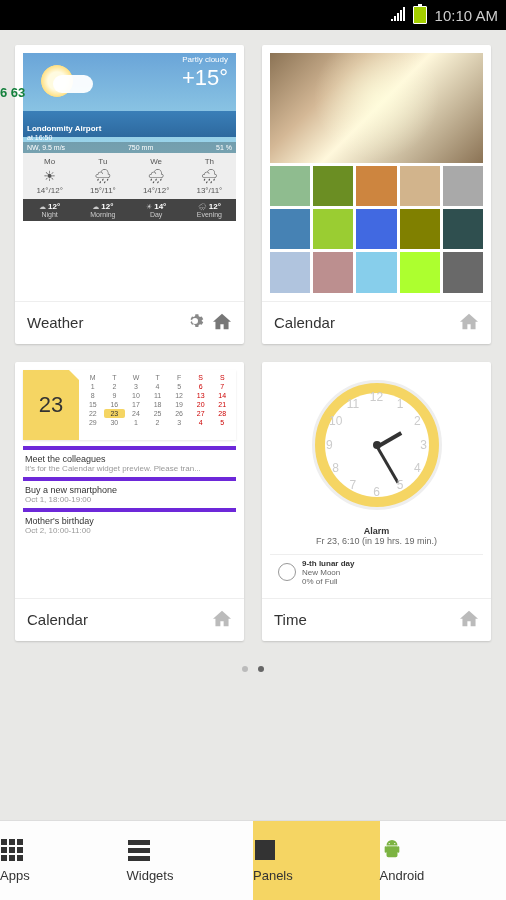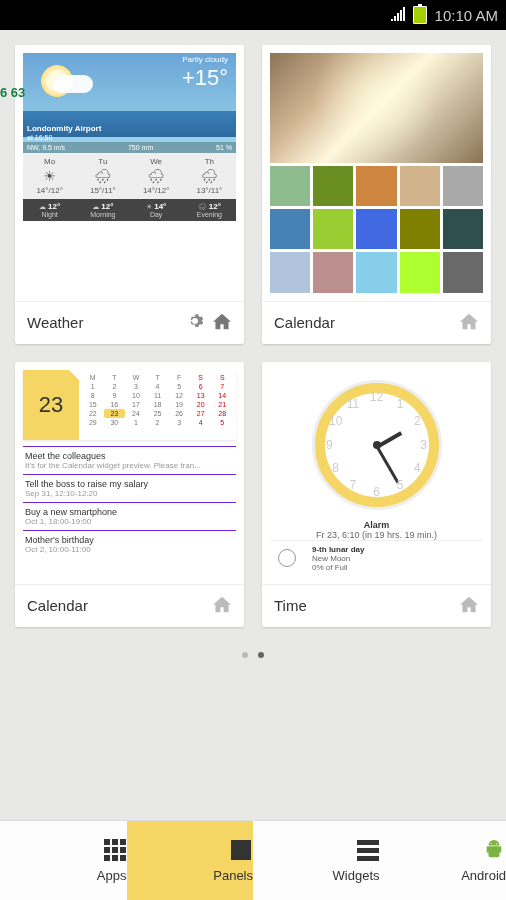--- a/index.html
+++ b/index.html
@@ -50,42 +50,42 @@
 
 .cal-top { display: flex; background: #fff; box-shadow: 0 1px 2px rgba(0,0,0,0.1); }
 .cal-date { width: 56px; height: 70px; background: #f5d563; display: flex; align-items: center; justify-content: center; font-size: 22px; color: #333; position: relative; }
 .cal-date::before { content: ''; position: absolute; top: 0; right: 0; border-style: solid; border-width: 0 10px 10px 0; border-color: transparent #fff transparent transparent; }
 .cal-table { flex: 1; font-size: 7px; padding: 3px; }
 .cal-row { display: flex; }
 .cal-cell { flex: 1; text-align: center; padding: 1px; color: #777; }
 .cal-cell.sat { color: #c00; }
 .cal-cell.today { background: #f5d563; color: #333; border-radius: 2px; }
 .cal-events { margin-top: 6px; }
-.cal-event { padding: 4px 2px; border-top: 1px solid #6d28d9; font-size: 9px; color: #333; }
+.cal-event { padding: 4px 2px; border-top: 4px solid #6d28d9; font-size: 9px; color: #333; }
 .cal-event .sub { color: #999; font-size: 8px; }
 
 
 .clock-wrap { display: flex; align-items: center; justify-content: center; padding: 10px 0; }
 .clock { width: 130px; height: 130px; border-radius: 50%; background: #f5d563; border: 3px solid #eee; position: relative; }
 .clock-face { position: absolute; inset: 10px; background: #fff; border-radius: 50%; }
 .clock-num { position: absolute; font-size: 12px; color: #ccc; transform: translate(-50%, -50%); }
 .clock-hand { position: absolute; left: 50%; top: 50%; background: #333; transform-origin: 0 50%; }
 .clock-hand.h { width: 28px; height: 4px; transform: rotate(-30deg); }
 .clock-hand.m { width: 42px; height: 3px; transform: rotate(60deg); }
 .clock-center { position: absolute; left: 50%; top: 50%; width: 8px; height: 8px; background: #333; border-radius: 50%; transform: translate(-50%, -50%); }
-.time-info { text-align: center; font-size: 9px; color: #666; margin-top: 0; }
-.lunar { display: flex; align-items: center; gap: 16px; margin-top: 0; padding: 4px 8px; border-top: 1px solid #eee; font-size: 8px; color: #666; }
+.time-info { text-align: center; font-size: 9px; color: #666; margin-top: 6px; }
+.lunar { display: flex; align-items: center; gap: 6px; margin-top: 8px; padding: 4px 8px; border-top: 1px solid #eee; font-size: 8px; color: #666; }
 .moon { width: 18px; height: 18px; border: 1px solid #999; border-radius: 50%; flex-shrink: 0; }
 
 .pager { display: flex; justify-content: center; gap: 10px; padding: 10px 0 16px; }
 .pager .dot { width: 6px; height: 6px; border-radius: 50%; background: #bbb; }
 .pager .dot.active { background: #666; }
 
 .tabbar { position: absolute; bottom: 0; left: 0; right: 0; height: 80px; background: #fdfdfd; display: flex; border-top: 1px solid #ddd; }
-.tab { flex: 1; display: flex; flex-direction: column; align-items: flex-end; justify-content: center; gap: 6px; font-size: 13px; color: #333; }
+.tab { flex: 1; display: flex; flex-direction: column; align-items: flex-start; justify-content: center; gap: 6px; font-size: 13px; color: #333; }
 .tab.active { background: #f5d563; }
 .tab-icon { width: 24px; height: 24px; display: flex; align-items: center; justify-content: center; }
 .grid-icon { display: grid; grid-template-columns: repeat(3, 6px); grid-template-rows: repeat(3, 6px); gap: 2px; }
 .grid-icon div { background: #333; }
 .rows-icon { display: flex; flex-direction: column; gap: 3px; }
 .rows-icon div { width: 22px; height: 5px; background: #333; }
 .square-icon { width: 20px; height: 20px; background: #333; }
 .android-icon { width: 22px; height: 22px; }
 </style>
 </head>
@@ -270,24 +270,20 @@
               <div class="cal-cell">3</div>
               <div class="cal-cell sat">4</div>
               <div class="cal-cell sat">5</div>
             </div>
           </div>
       </div>
       <div class="cal-events">
           <div class="cal-event">
             <div>Meet the colleagues</div>
             <div class="sub">It's for the Calendar widget preview. Please tran...</div>
-          </div>
-          <div class="cal-event">
-            <div>Tell the boss to raise my salary</div>
-            <div class="sub">Sep 31, 12:10-12:20</div>
           </div>
           <div class="cal-event">
             <div>Buy a new smartphone</div>
             <div class="sub">Oct 1, 18:00-19:00</div>
           </div>
           <div class="cal-event">
             <div>Mother's birthday</div>
             <div class="sub">Oct 2, 10:00-11:00</div>
           </div>
         </div>
@@ -368,35 +364,35 @@
           <div></div>
           <div></div>
           <div></div>
           <div></div>
           <div></div>
           <div></div>
         </div>
       </div>
     <span>Apps</span>
   </div>
+  <div class="tab">
+    <div class="tab-icon">
+        <div class="rows-icon">
+          <div></div>
+          <div></div>
+          <div></div>
+        </div>
+      </div>
+    <span>Widgets</span>
+  </div>
   <div class="tab active">
     <div class="tab-icon">
         <div class="square-icon"></div>
       </div>
     <span>Panels</span>
-  </div>
-  <div class="tab">
-    <div class="tab-icon">
-        <div class="rows-icon">
-          <div></div>
-          <div></div>
-          <div></div>
-        </div>
-      </div>
-    <span>Widgets</span>
   </div>
   <div class="tab">
     <div class="tab-icon">
       <svg class="android-icon" viewBox="0 0 24 24">
           <path fill="#7cb342" d="M6 8h12v10a2 2 0 01-2 2H8a2 2 0 01-2-2zm-2 1a1 1 0 012 0v5a1 1 0 01-2 0zm14 0a1 1 0 012 0v5a1 1 0 01-2 0zM7 7l-1-2m11 2l1-2M6 7a6 6 0 0112 0z"></path>
           <circle cx="9" cy="5" r=".7" fill="#fff"></circle>
           <circle cx="15" cy="5" r=".7" fill="#fff"></circle>
         </svg>
     </div>
     <span>Android</span>

